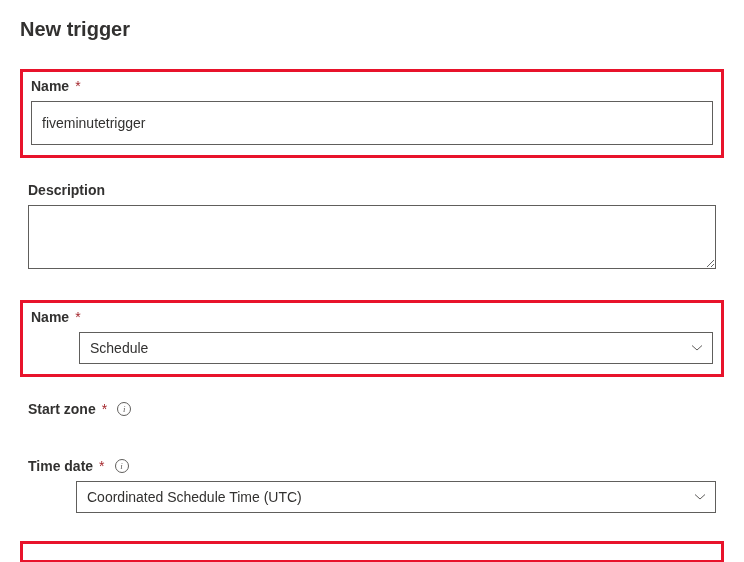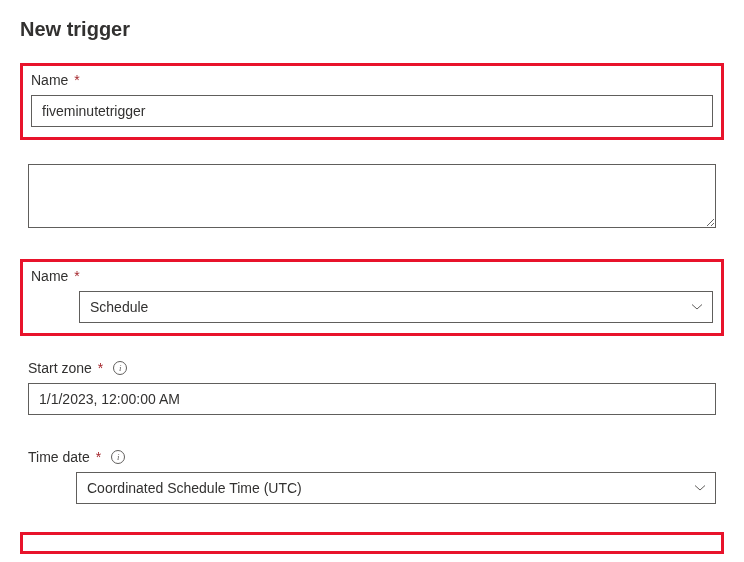--- a/index.html
+++ b/index.html
@@ -8,37 +8,37 @@
       font-size: 14px;
       color: #323130;
       background: #fff;
       padding: 18px 20px;
       width: 744px;
     }
     .title {
       font-size: 20px;
       font-weight: 600;
       color: #323130;
-      margin-bottom: 22px;
+      margin-bottom: 28px;
     }
     .field-group {
       margin-bottom: 18px;
       padding: 6px 8px 10px 8px;
     }
     .highlight {
       border: 3px solid #e8132b;
     }
     .label-row {
       display: flex;
       align-items: center;
       gap: 4px;
       margin-bottom: 7px;
     }
     .label {
-      font-weight: 400;
+      font-weight: 700;
       font-size: 14px;
       color: #323130;
     }
     .required {
       color: #a4262c;
       font-size: 14px;
       margin-left: 2px;
     }
     .info-icon {
       display: inline-flex;
@@ -49,21 +49,21 @@
       border: 1px solid #605e5c;
       border-radius: 50%;
       font-size: 9px;
       color: #605e5c;
       font-style: italic;
       font-family: Georgia, serif;
       margin-left: 6px;
     }
     .text-input {
       width: 100%;
-      height: 32px;
+      height: 44px;
       border: 1px solid #605e5c;
       padding: 0 10px;
       font-size: 14px;
       font-family: inherit;
       color: #323130;
       background: #fff;
     }
     .textarea {
       width: 100%;
       height: 64px;
@@ -109,20 +109,23 @@
 
 <div class="field-group highlight">
   <div class="label-row">
     <span class="label">Name</span>
     <span class="required">*</span>
   </div>
   <input type="text" class="text-input" value="fiveminutetrigger" style="">
 </div>
 
 <div class="field-group">
+  <div class="label-row">
+    <span class="label">Description</span>
+  </div>
   <textarea class="textarea" style=""></textarea>
 </div>
 
 <div class="field-group highlight">
   <div class="label-row">
     <span class="label">Name</span>
     <span class="required">*</span>
   </div>
   <div class="select-wrap">
     <div class="select-box">
@@ -135,21 +138,20 @@
     </span>
   </div>
 </div>
 
 <div class="field-group">
   <div class="label-row">
     <span class="label">Start zone</span>
     <span class="required">*</span>
     <span class="info-icon">i</span>
   </div>
-  <input type="text" class="text-input" value="1/1/2023, 12:00:00 AM" style="">
 </div>
 
 <div class="field-group">
   <div class="label-row">
     <span class="label">Time date</span>
     <span class="required">*</span>
     <span class="info-icon">i</span>
   </div>
   <div class="select-wrap">
     <div class="select-box">

